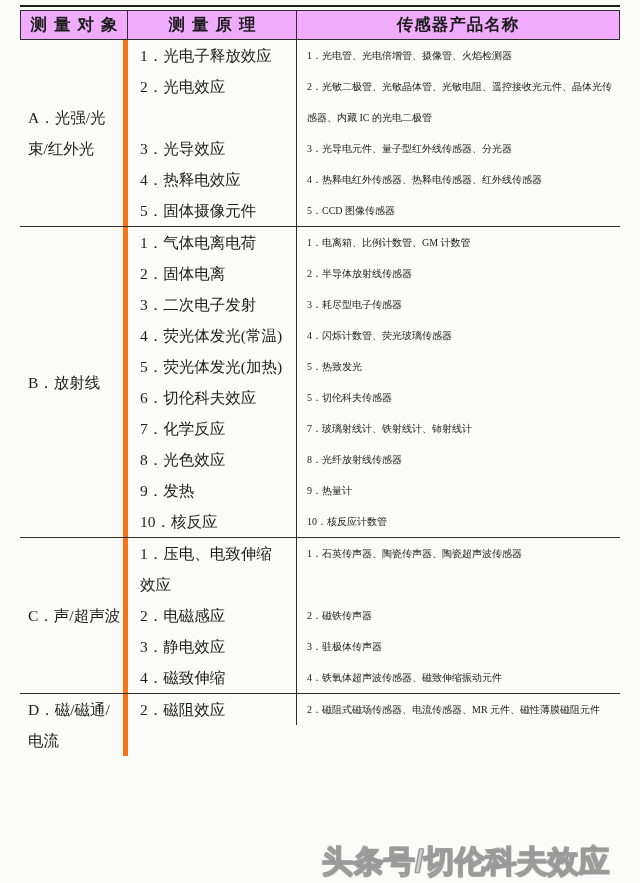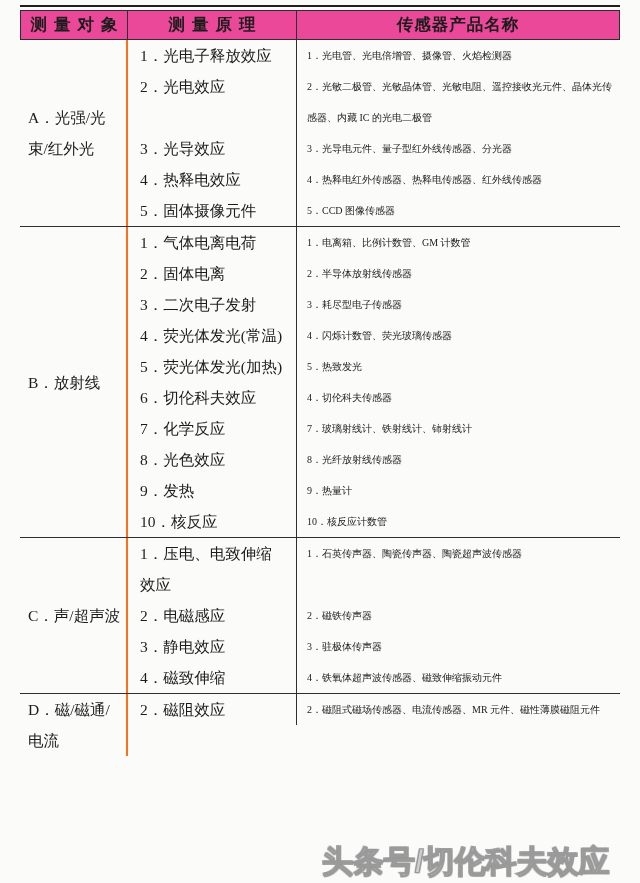--- a/index.html
+++ b/index.html
@@ -26,21 +26,21 @@
   * { box-sizing: border-box; }
 
   .top-rule {
     height: 2px;
     background: #1f1f1f;
     margin-bottom: 3px;
   }
 
   .header-row {
     display: flex;
-    background: #ec4899;
+    background: #f0abfc;
     border: 1px solid #2e2e2e;
     height: 30px;
     align-items: center;
   }
   .header-cell {
     font-weight: bold;
     font-size: 16.5px;
     text-align: center;
     line-height: 28px;
     height: 28px;
@@ -53,21 +53,21 @@
 
   .row-group {
     display: flex;
     border-bottom: 1px solid #2e2e2e;
     background: #fbfbfa;
   }
   .row-group:last-child { border-bottom: none; }
 
   .obj-cell {
     width: 108px;
-    border-right: 2px solid #f97316;
+    border-right: 5px solid #f97316;
     display: flex;
     align-items: center;
     padding: 0 0 0 8px;
     font-size: 15.5px;
     line-height: 31px;
     white-space: pre-line;
   }
   .items {
     flex: 1;
     display: flex;
@@ -169,21 +169,21 @@
         <div class="item-pair">
           <div class="cell-principle">4．荧光体发光(常温)</div>
           <div class="cell-product">4．闪烁计数管、荧光玻璃传感器</div>
         </div>
         <div class="item-pair">
           <div class="cell-principle">5．荧光体发光(加热)</div>
           <div class="cell-product">5．热致发光</div>
         </div>
         <div class="item-pair">
           <div class="cell-principle">6．切伦科夫效应</div>
-          <div class="cell-product">4．切伦科夫传感器</div>
+          <div class="cell-product">5．切伦科夫传感器</div>
         </div>
         <div class="item-pair">
           <div class="cell-principle">7．化学反应</div>
           <div class="cell-product">7．玻璃射线计、铁射线计、铈射线计</div>
         </div>
         <div class="item-pair">
           <div class="cell-principle">8．光色效应</div>
           <div class="cell-product">8．光纤放射线传感器</div>
         </div>
         <div class="item-pair">

